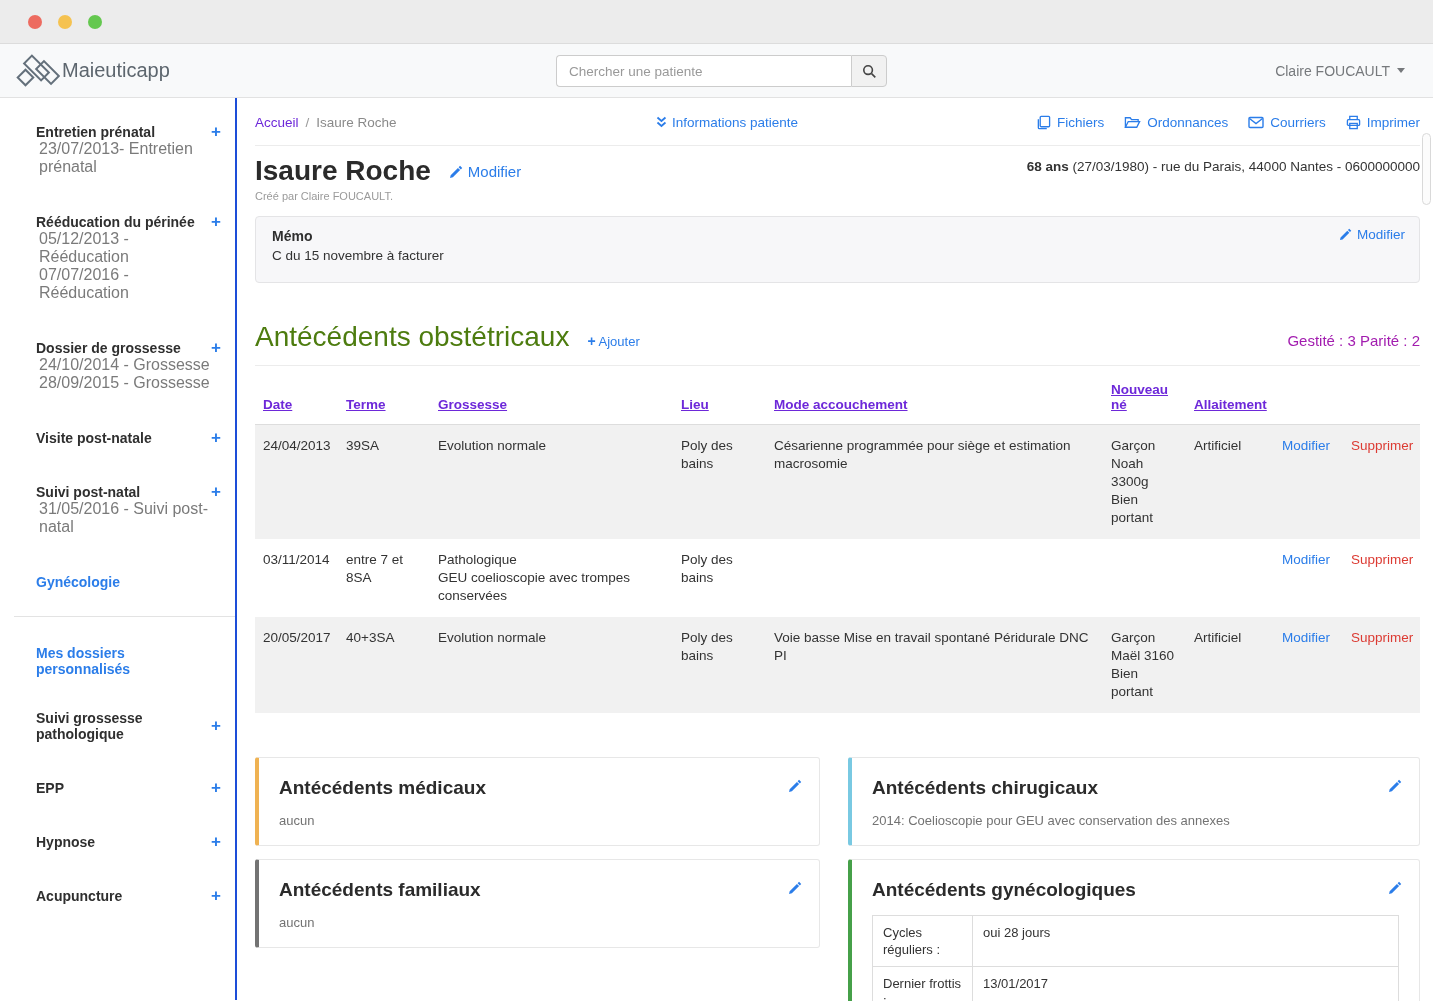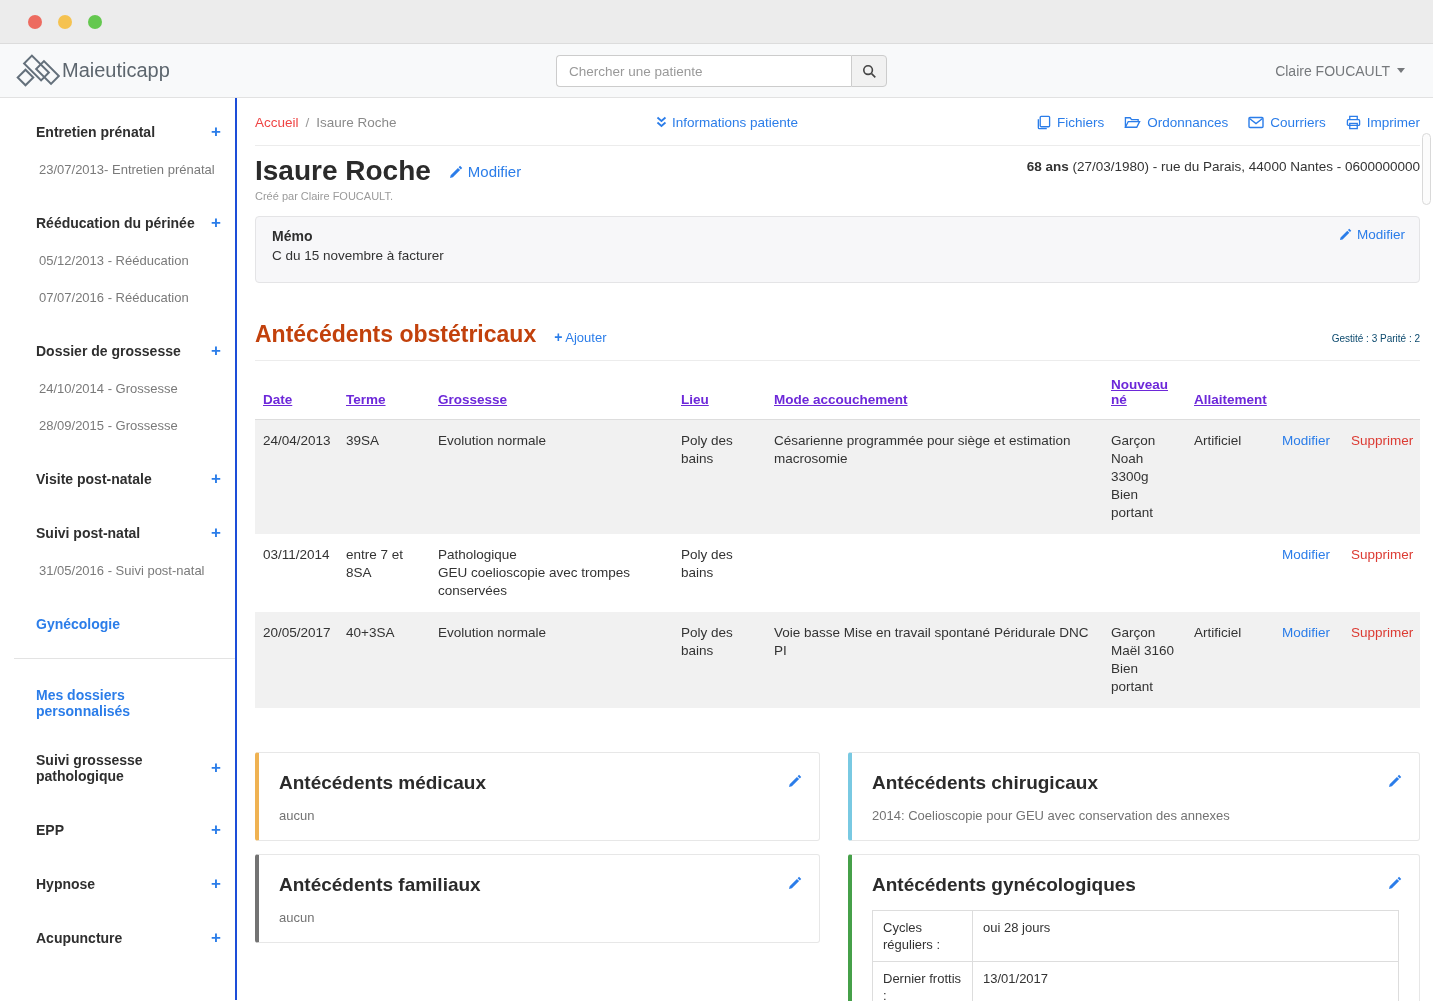--- a/index.html
+++ b/index.html
@@ -25,27 +25,27 @@
   
   .bodywrap { display:flex; height:902px; }
   .sidebar { width:237px; min-width:237px; border-right:2px solid #1d4ed8; padding:0 14px 0 36px; }
   .main { flex:1; padding:12px 13px 0 18px; position:relative; }
 
   
   .side-section { display:flex; align-items:center; justify-content:space-between; margin-top:38px; }
   .side-section.first { margin-top:26px; }
   .side-label { font-size:14px; font-weight:bold; color:#2f2f2f; }
   .plus { color:#2b7de9; font-size:17px; font-weight:bold; line-height:14px; cursor:pointer; }
-  .side-entry { font-size:13px; color:#7a7a7a; margin-top:22px; padding-left:3px; cursor:pointer; }
+  .side-entry { font-size:16px; color:#7a7a7a; padding-left:3px; cursor:pointer; }
   .side-link { font-size:14px; font-weight:bold; color:#2b7de9; margin-top:38px; cursor:pointer; }
   .side-divider { border:none; border-top:1px solid #e3e3e3; margin:26px -14px 0 -22px; }
 
   
   .crumbrow { position:relative; display:flex; align-items:center; height:24px; font-size:13.5px; }
-  .crumb-home { color:#ef4444; cursor:pointer; }
+  .crumb-home { color:#6d28d9; cursor:pointer; }
   .crumb-sep { color:#999; margin:0 7px; }
   .crumb-cur { color:#8a8a8a; }
   .info-link { position:absolute; left:472px; transform:translateX(-50%); color:#2b7de9; display:flex; align-items:center; gap:5px; cursor:pointer; white-space:nowrap; }
   .doc-links { margin-left:auto; display:flex; align-items:center; gap:20px; }
   .doc-link { color:#2b7de9; display:flex; align-items:center; gap:6px; cursor:pointer; white-space:nowrap; }
   .rule { border:none; border-top:1px solid #ececec; margin-top:11px; }
 
   
   .titlerow { display:flex; align-items:flex-start; margin-top:9px; }
   .patient-name { font-size:28px; font-weight:bold; color:#2b2b2b; line-height:32px; }
@@ -54,24 +54,24 @@
   .created-by { font-size:11px; color:#9a9a9a; margin-top:3px; }
 
   
   .memo { position:relative; margin-top:14px; background:#f7f7f9; border:1px solid #e4e4e6; border-radius:4px; padding:11px 16px; height:67px; }
   .memo-title { font-size:14px; font-weight:bold; color:#2f2f2f; }
   .memo-text { font-size:13.5px; color:#333; margin-top:4px; }
   .memo-edit { position:absolute; right:14px; top:10px; color:#2b7de9; font-size:13.5px; display:flex; align-items:center; gap:5px; cursor:pointer; }
 
   
   .sectrow { display:flex; align-items:baseline; margin-top:38px; }
-  .sect-title { font-size:23px; font-weight:bold; color:#c2410c; }
+  .sect-title { font-size:28px; font-weight:normal; color:#4d7c0f; }
   .add-link { color:#2b7de9; font-size:13px; margin-left:18px; cursor:pointer; }
   .add-link b { font-size:14px; }
-  .gestite { margin-left:auto; color:#0c4a6e; font-size:10px; }
+  .gestite { margin-left:auto; color:#a21caf; font-size:15px; }
   .sect-rule { border:none; border-top:1px solid #ececec; margin-top:12px; }
 
   table.obst { width:100%; border-collapse:collapse; margin-top:2px; table-layout:fixed; }
   table.obst th { text-align:left; font-size:13.5px; font-weight:bold; color:#6d28d9; padding:14px 8px 12px; vertical-align:bottom; border-bottom:1px solid #ddd;text-decoration:underline; }
   table.obst td { font-size:13.5px; color:#333; padding:12px 8px; vertical-align:top; line-height:18px; }
   table.obst tr.striped { background:#f1f1f1; }
   .pre { white-space:pre-line; }
   .act-edit { color:#2b7de9; cursor:pointer; }
   .act-del { color:#dc3b33; cursor:pointer; }
   .col-date{width:83px}.col-terme{width:92px}.col-gross{width:243px}.col-lieu{width:93px}

